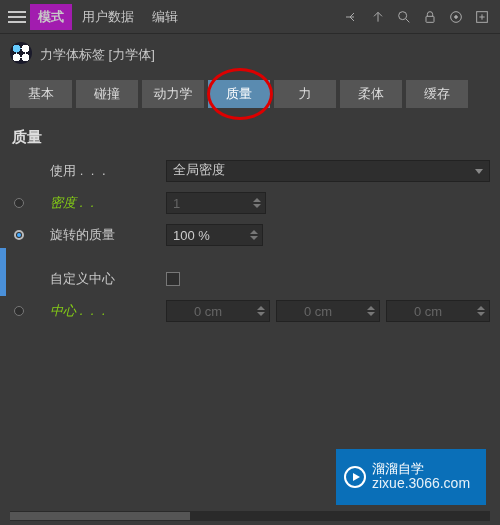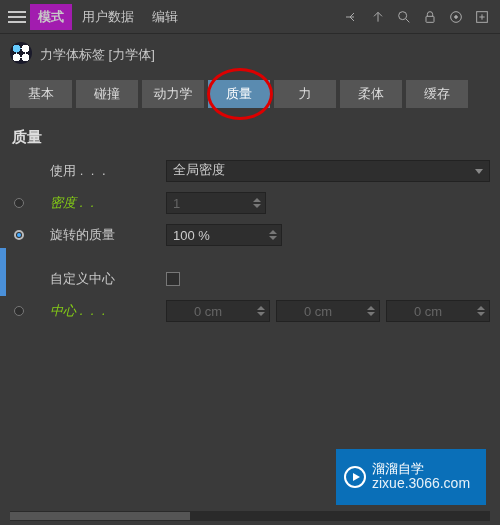--- a/index.html
+++ b/index.html
@@ -147,21 +147,21 @@
         <span>1</span>
         <div class="spin"></div>
       </div>
   </div>
 
   <div class="row">
     <div class="radio-col">
         <div class="radio-dot on"></div>
       </div>
     <div class="label">旋转的质量</div>
-    <div class="numfield" style="width:116px">
+    <div class="numfield" style="width:97px">
         <span>100 %</span>
         <div class="spin"></div>
       </div>
   </div>
 
   <div style="height:12px"></div>
 
   <div class="row">
     <div class="radio-col"></div>
     <div class="label">自定义中心</div>

